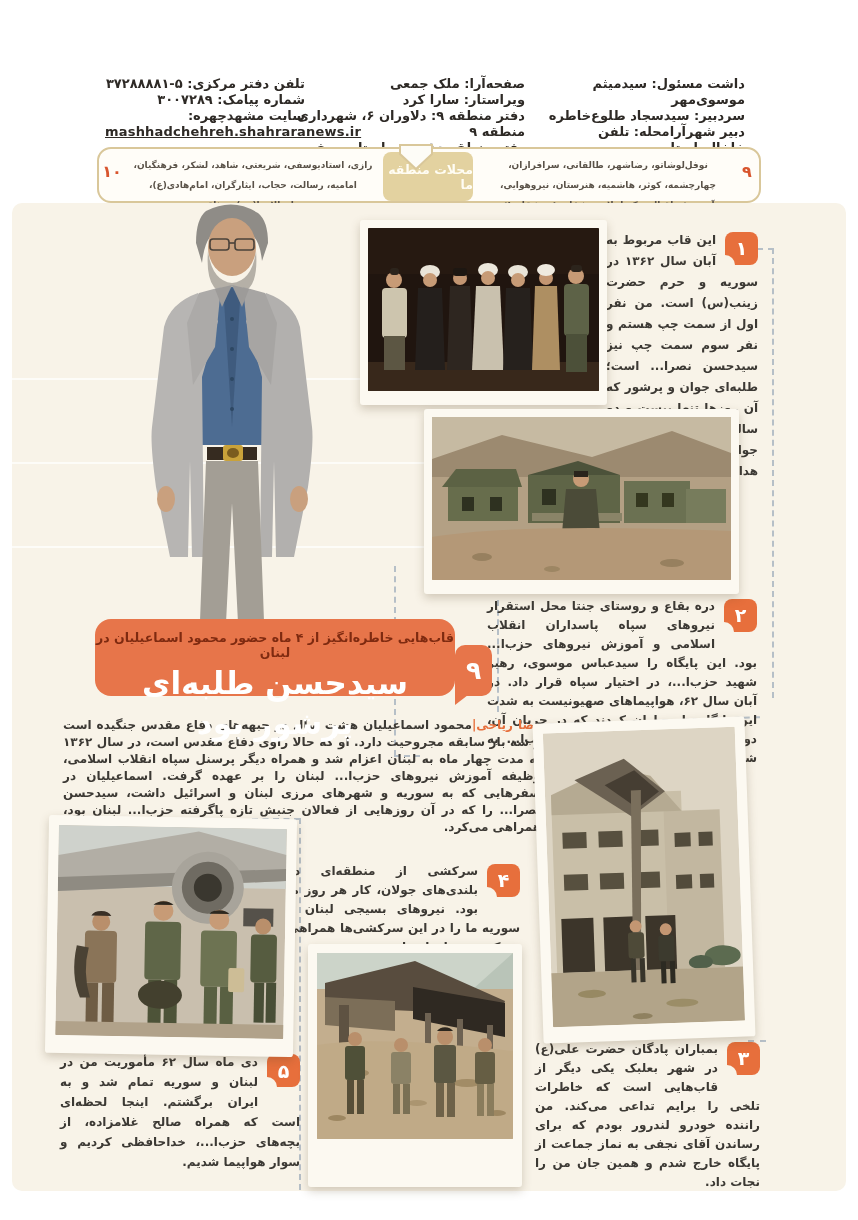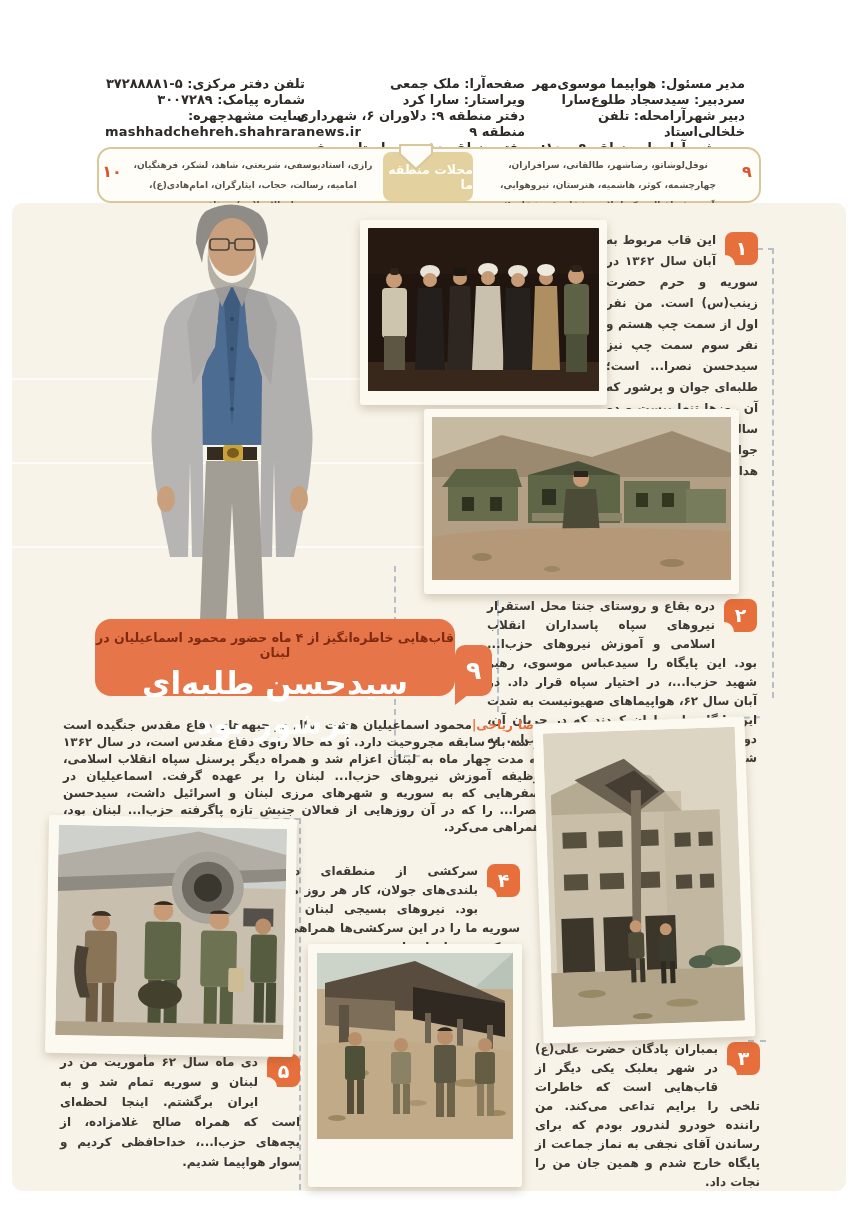--- a/index.html
+++ b/index.html
@@ -3,21 +3,21 @@
 <meta charset="utf-8">
 <style>
   * { margin:0; padding:0; box-sizing:border-box; }
   html,body { background:#fff; }
   body { font-family:"DejaVu Sans", sans-serif; }
   .page { position:relative; width:858px; height:1220px; margin:0 auto; background:#ffffff; overflow:hidden; direction:rtl; }
 
   
   .mast-col { position:absolute; top:76px; text-align:right; font-size:13px; font-weight:bold; color:#2e2a26; line-height:16px; direction:rtl; }
   .mast-line { display:block; }
-  .mast-url { direction:ltr; letter-spacing:.2px; }
+  .mast-url { direction:ltr; letter-spacing:.2px;text-decoration:underline; }
 
   
   .bar-frame { position:absolute; left:97px; top:147px; width:664px; height:56px; background:#fffdf8; border:2px solid #d9c79a; border-radius:14px; }
   .bar-list { position:absolute; top:155px; font-size:9px; font-weight:bold; color:#5a5248; line-height:20px; text-align:center; direction:rtl; }
   .bar-num { position:absolute; top:162px; font-size:16px; font-weight:bold; color:#d8552e; text-align:center; }
   .bar-label { position:absolute; left:383px; top:152px; width:90px; height:49px; background:#e3d2a0; border-radius:8px; display:flex; align-items:center; justify-content:center; color:#fffdf4; font-size:12.5px; font-weight:bold; z-index:3; }
   .bar-tab { position:absolute; left:398px; top:144px; z-index:4; }
 
   
   .content { position:absolute; left:12px; top:203px; width:834px; height:988px; background:#f8f3e8; border-radius:10px; }
@@ -48,22 +48,22 @@
   .dh { position:absolute; height:0; border-top:2px dashed #b6bfc7; z-index:2; }
 
   .portrait { position:absolute; left:103px; top:199px; z-index:2; }
 </style>
 </head>
 <body>
 
 <div class="page">
 
   <div class="mast-col" style="right:113px; width:220px;">
-    <span class="mast-line">مدیر مسئول: هواپیما موسوی‌مهر</span>
-    <span class="mast-line">سردبیر: سیدسجاد طلوع‌سارا</span>
+    <span class="mast-line">داشت مسئول: سیدمیثم موسوی‌مهر</span>
+    <span class="mast-line">سردبیر: سیدسجاد طلوع‌خاطره</span>
     <span class="mast-line">دبیر شهرآرامحله: تلفن خلخالی‌استاد</span>
     <span class="mast-line">دبیر شهرآرامحله منطقه ۹ و ۱۰: رضا ریاحی</span>
   </div>
   <div class="mast-col" style="right:333px; width:230px;">
     <span class="mast-line">صفحه‌آرا: ملک جمعی</span>
     <span class="mast-line">ویراستار: سارا کرد</span>
     <span class="mast-line">دفتر منطقه ۹: دلاوران ۶، شهرداری منطقه ۹</span>
     <span class="mast-line">دفتر منطقه ۱۰: نبش استادیوسفی ۱۳، فرهنگ‌سرای خانواده</span>
   </div>
   <div class="mast-col" style="right:553px; width:200px;">

